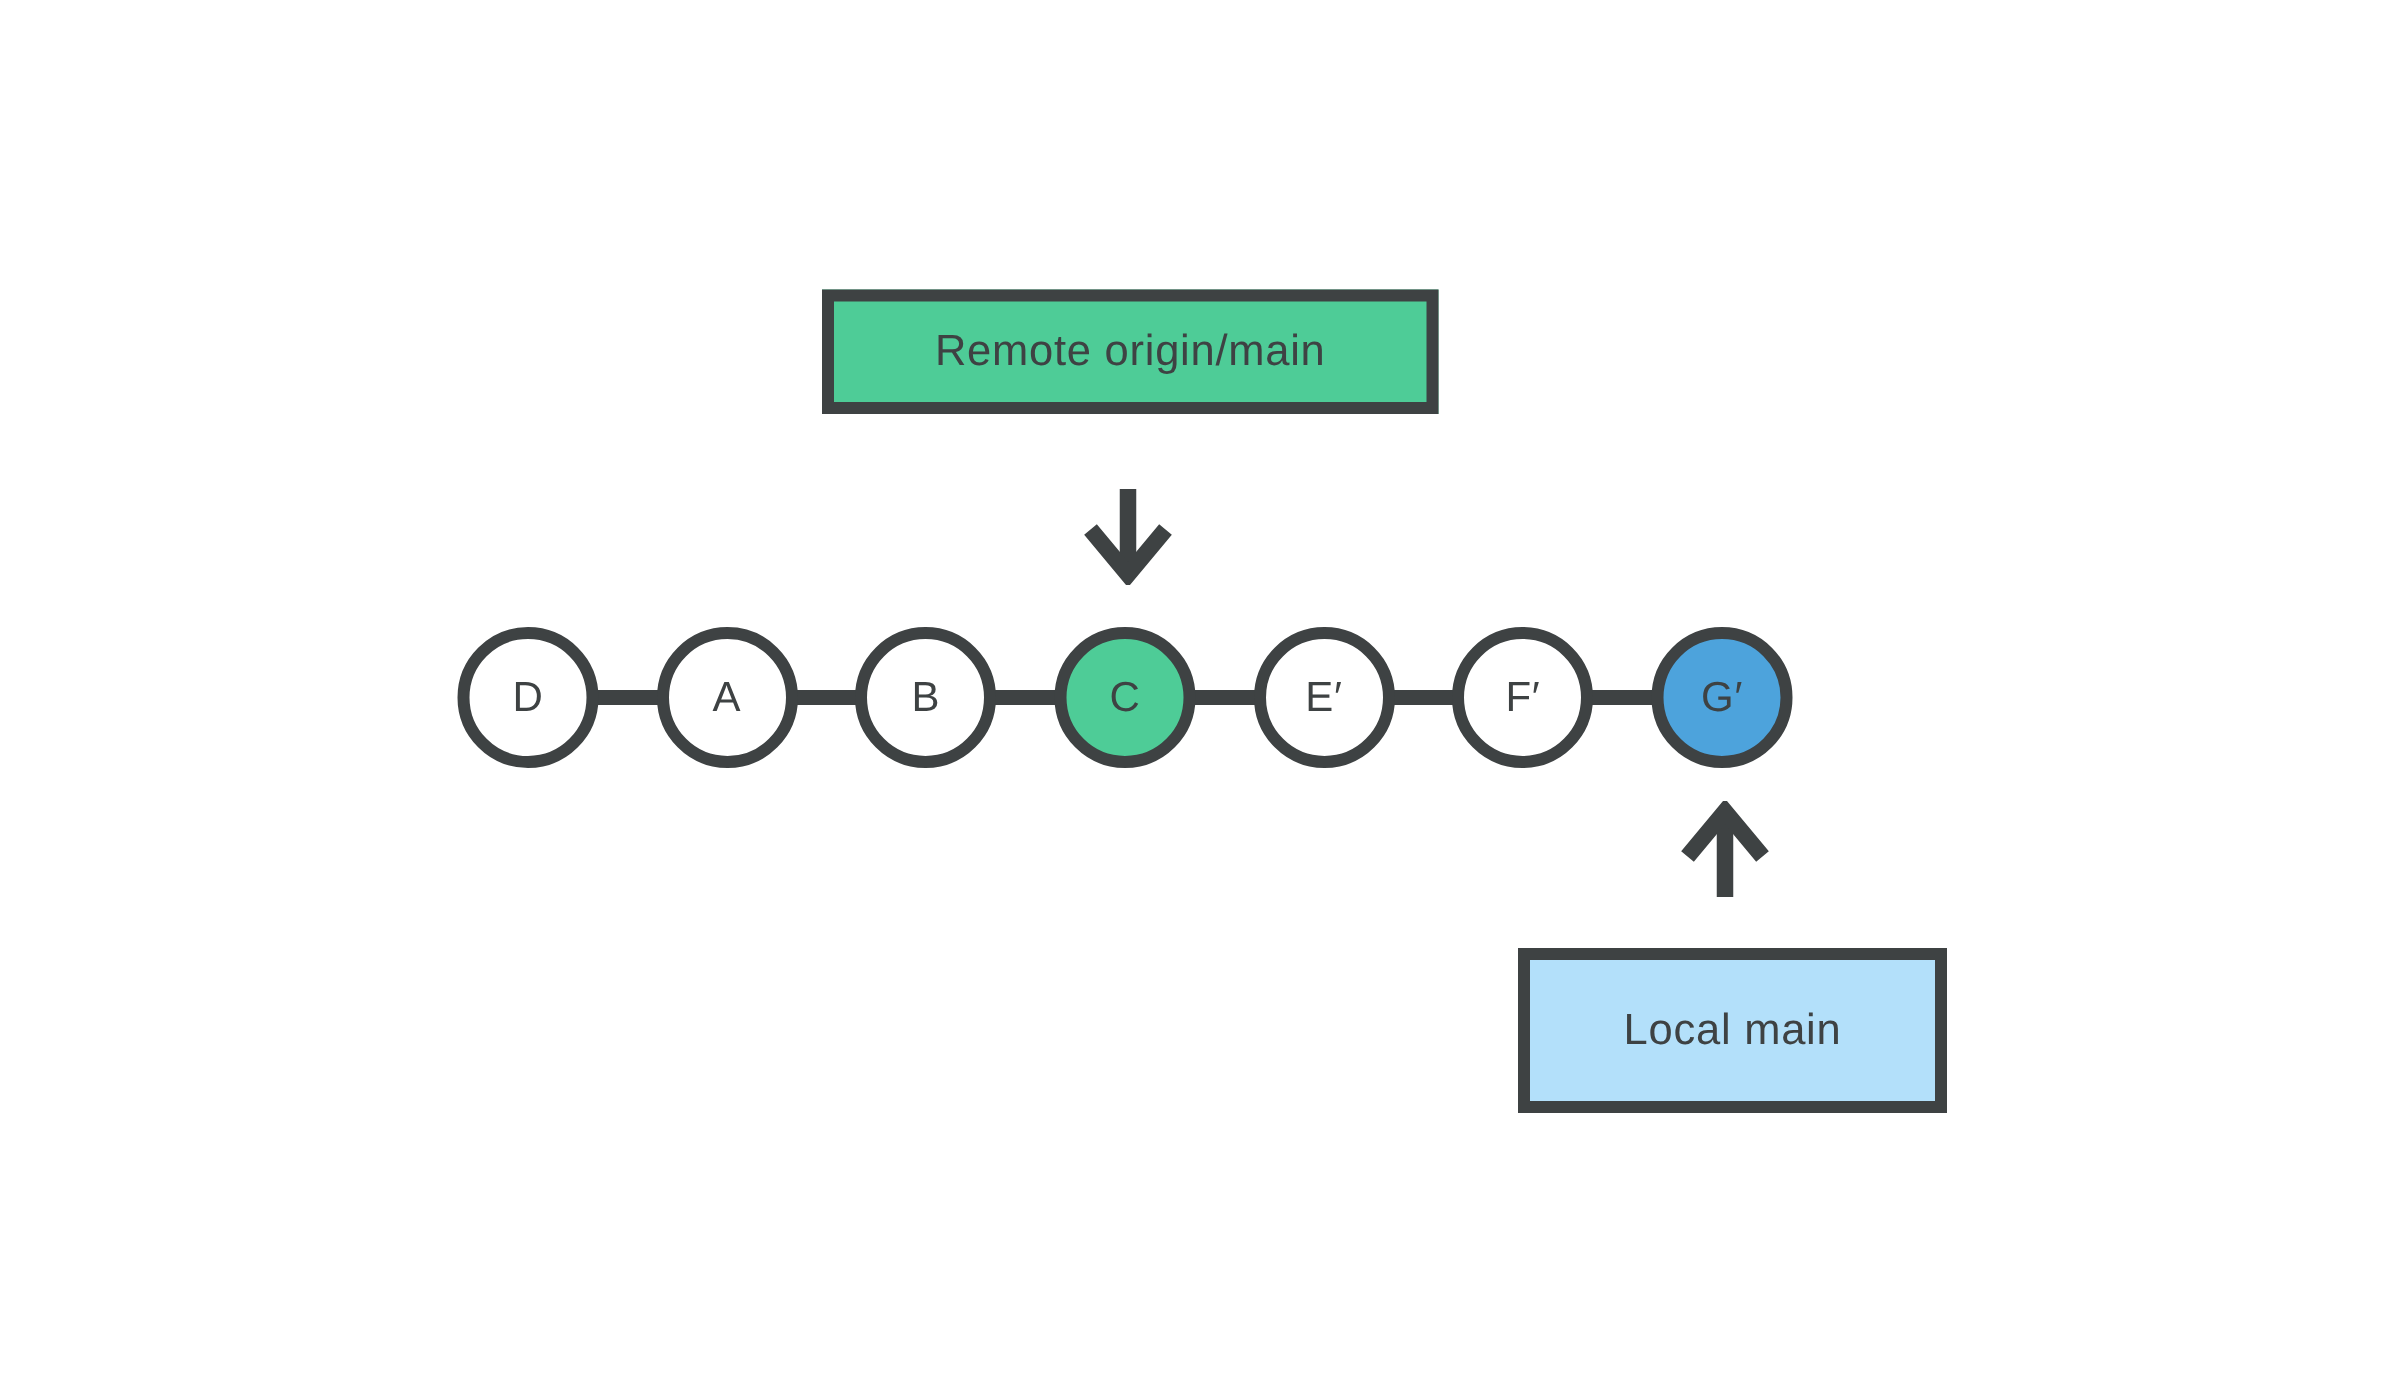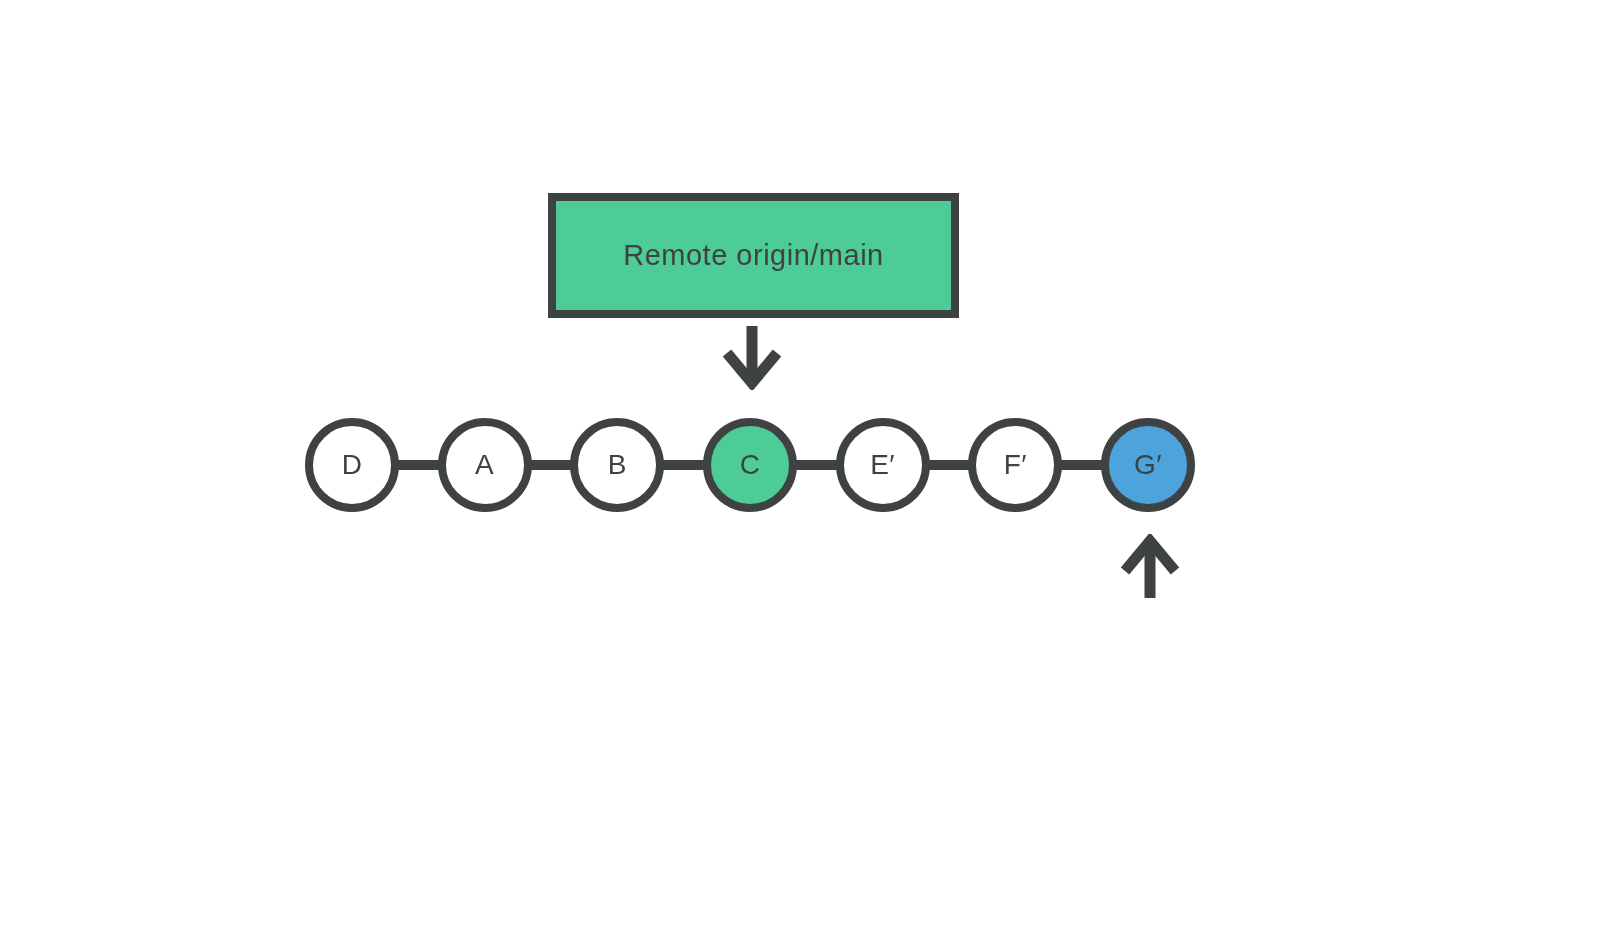--- a/index.html
+++ b/index.html
@@ -26,21 +26,21 @@
     border: 8px solid var(--outline);
     display: flex;
     align-items: center;
     justify-content: center;
     color: var(--outline);
     font-size: 29px;
     letter-spacing: 0.5px;
   }
   .branch-box.remote {
     left: 548px; top: 193px;
-    width: 411px; height: 125px;
+    width: 411px; height: 83px;
     background: var(--remote-green);
   }
   .branch-box.local {
     left: 1012px; top: 632px;
     width: 286px; height: 110px;
     background: var(--local-box-blue);
   }
 
   .connector-line {
     position: absolute;
@@ -108,14 +108,17 @@
       <div class="commit" style="left: 1101px; top: 418px; background: rgb(77, 163, 220);">
     <span class="commit-label">G′</span>
   </div>
     </div>
 
   <svg class="arrow-svg" style="left:1120px; top:534px;" width="60" height="70" viewBox="0 0 60 70">
     <line x1="30" y1="64" x2="30" y2="10" stroke-width="11"></line>
     <path d="M 5 37 L 30 7 L 55 37" stroke-width="11" stroke-linejoin="miter"></path>
   </svg>
 
+  <div class="branch-box local">
+    <span>Local main</span>
+  </div>
 
 </div>
 
 </body></html>

